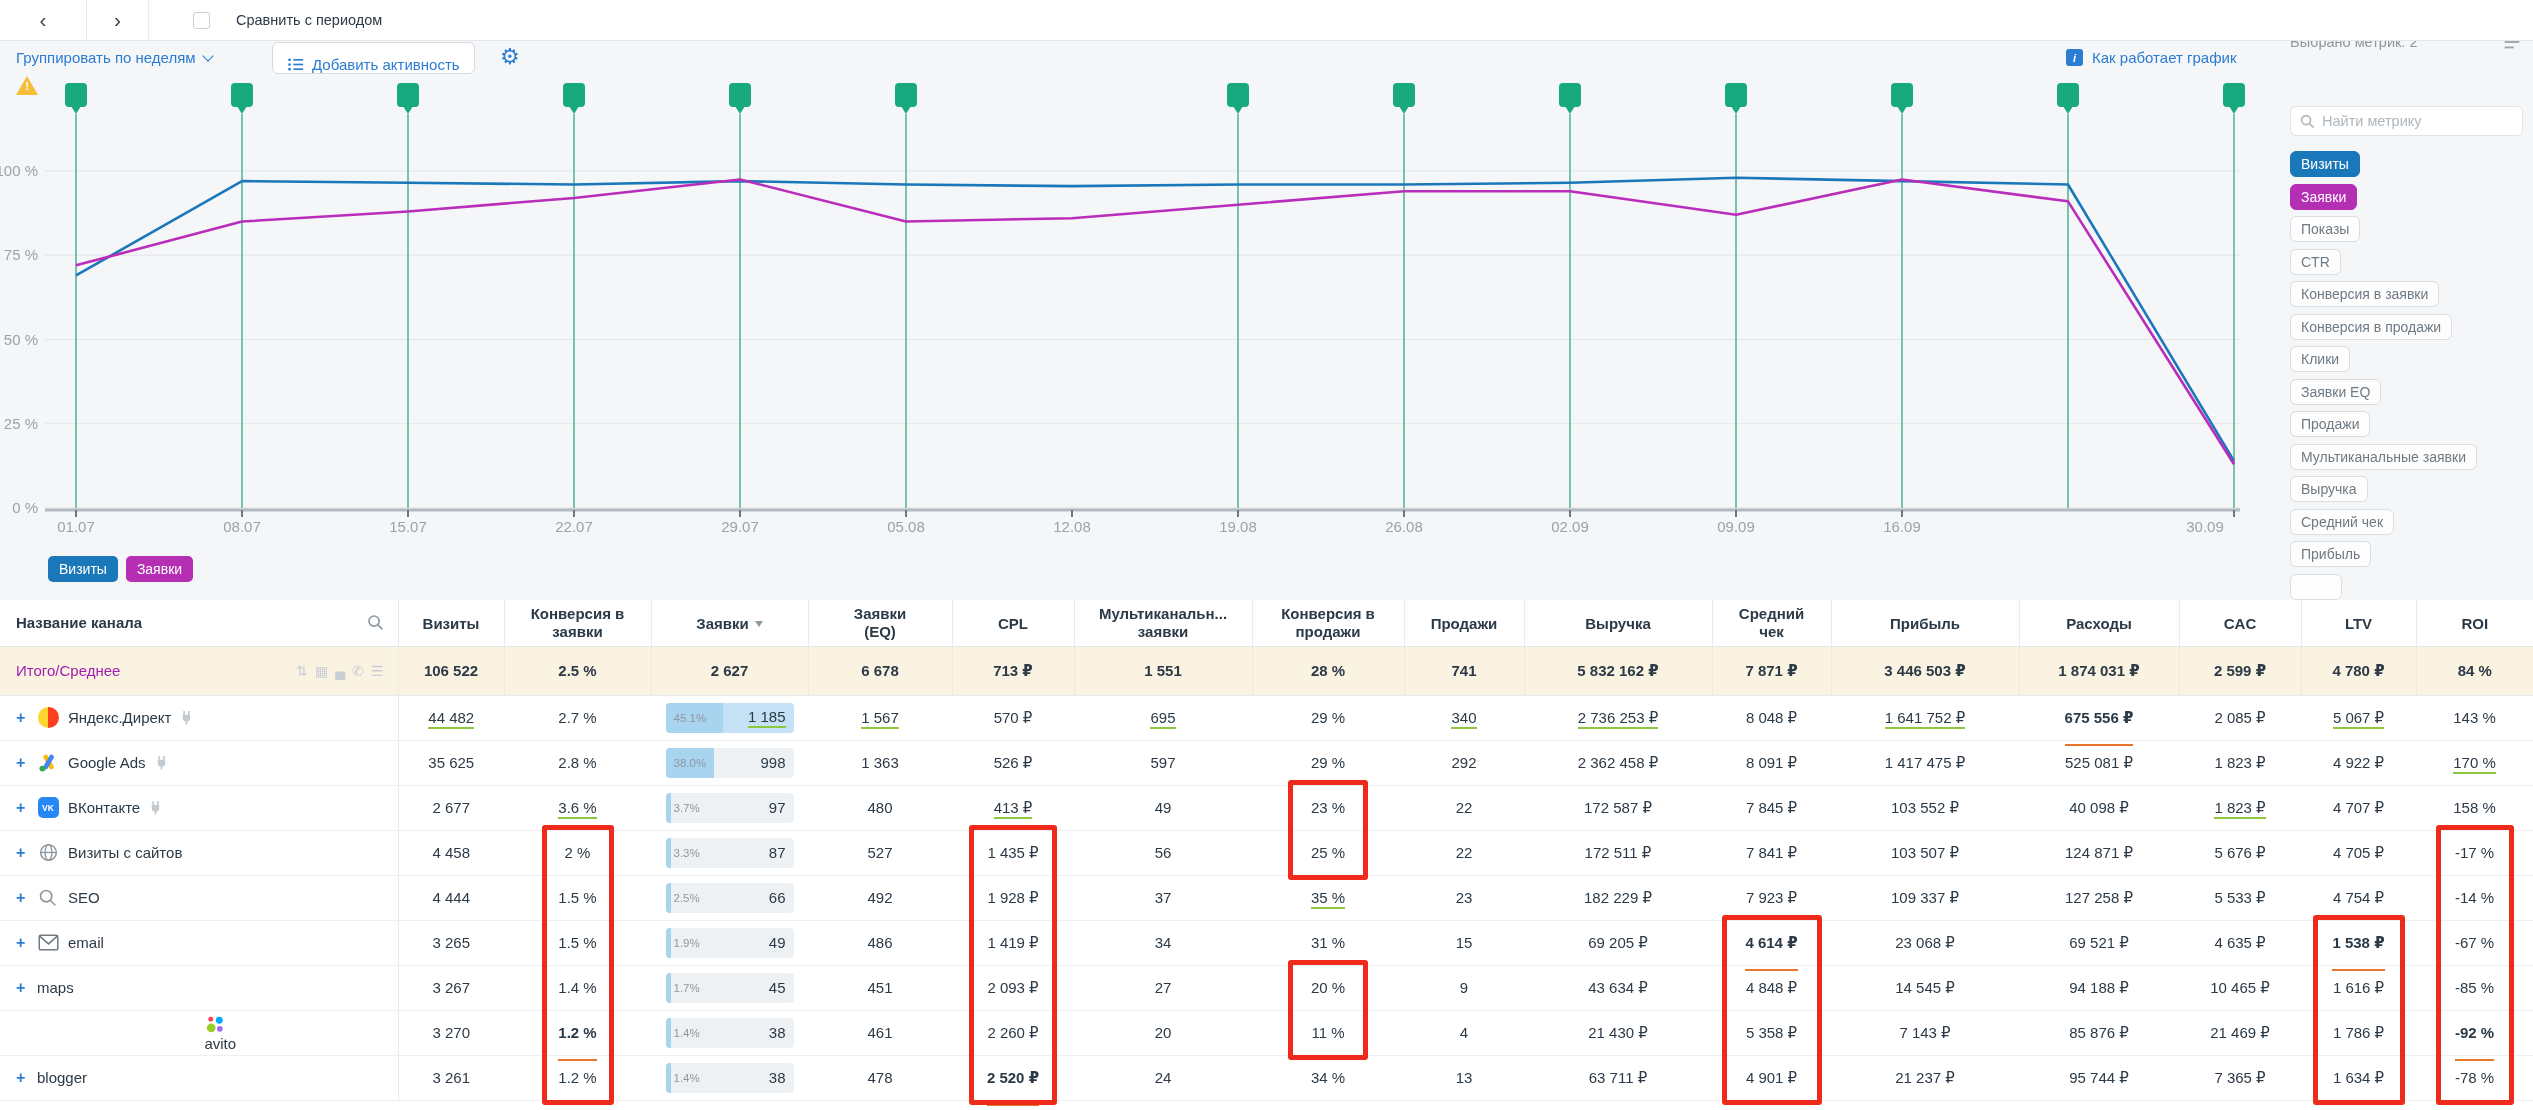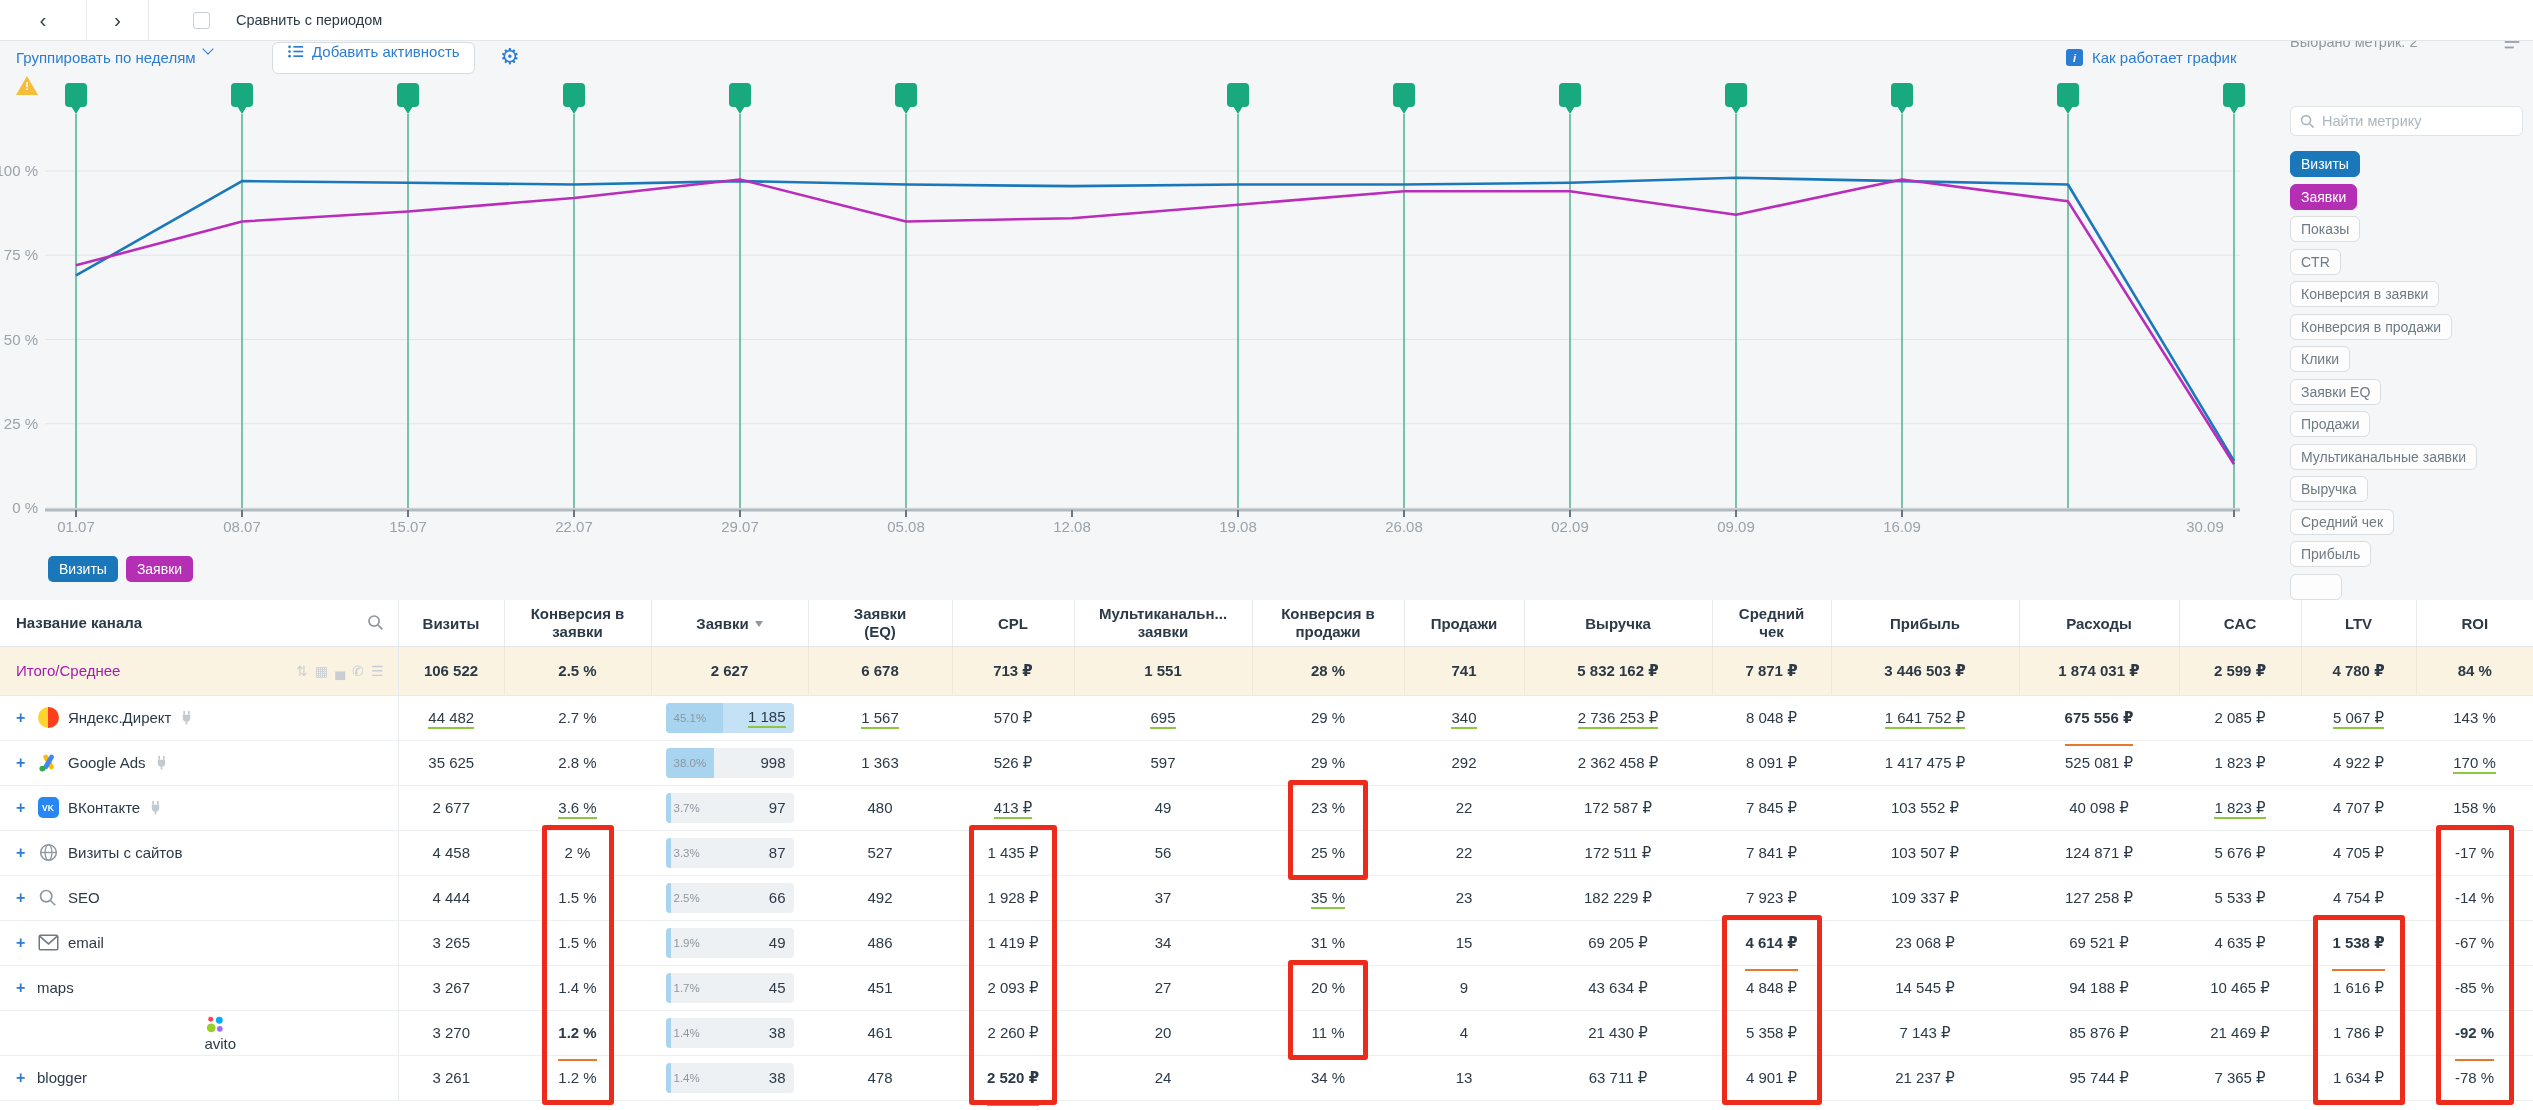--- a/index.html
+++ b/index.html
@@ -17,24 +17,24 @@
   .datebox { width:311px; border-right:1px solid #e8ebee; display:flex; align-items:center; gap:10px;
              padding-left:18px; font-size:15px; color:#222c35; cursor:pointer; }
   .caret-down { width:8px; height:8px; border-right:1.8px solid #5a656e; border-bottom:1.8px solid #5a656e;
                 transform:rotate(45deg); margin-top:-4px; display:inline-block; }
   .quick { display:flex; align-items:center; gap:32px; margin-left:20px; }
   .quick a { color:#2b7cd3; font-size:14.5px; text-decoration:none; cursor:pointer; }
   .compare { display:flex; align-items:center; gap:26px; margin-left:44px; font-size:14.5px; color:#2c3a47; }
   .checkbox { width:17px; height:17px; border:1px solid #c9cfd5; border-radius:3px; background:#fff; }
   
   .group-dd { position:absolute; left:16px; top:49px; color:#2b7cd3; font-size:15px; display:flex; gap:8px;
-              cursor:pointer; z-index:2; }
+              align-items:center; cursor:pointer; z-index:2; }
   .group-dd .caret-down { border-color:#2b7cd3; }
   .add-btn { position:absolute; left:272px; top:42px; height:32px; background:#fff; border:1px solid #d7dce1;
-             border-radius:6px; color:#2b7cd3; font-size:15px; padding:0 14px; display:flex; align-items:flex-start;
+             border-radius:6px; color:#2b7cd3; font-size:15px; padding:0 14px; display:flex; align-items:flex-end;
              gap:8px; cursor:pointer; z-index:2; }
   .gear { position:absolute; left:500px; top:44px; color:#2b7cd3; font-size:22px; cursor:pointer; z-index:2; }
   .how-link { position:absolute; left:2066px; top:49px; color:#2b7cd3; font-size:15px; display:flex; gap:9px;
               align-items:center; cursor:pointer; z-index:2; }
   .info-badge { width:17px; height:17px; background:#2b7cd3; color:#fff; border-radius:3px; font-size:11px;
                 font-weight:bold; display:flex; align-items:center; justify-content:center; font-style:italic; }
   
   #chart-svg { position:absolute; left:0; top:75px; z-index:1; }
   .warn { position:absolute; left:16px; top:76px; width:22px; height:19px; z-index:2; }
   .warn .tri { width:0; height:0; border-left:11px solid transparent; border-right:11px solid transparent;

